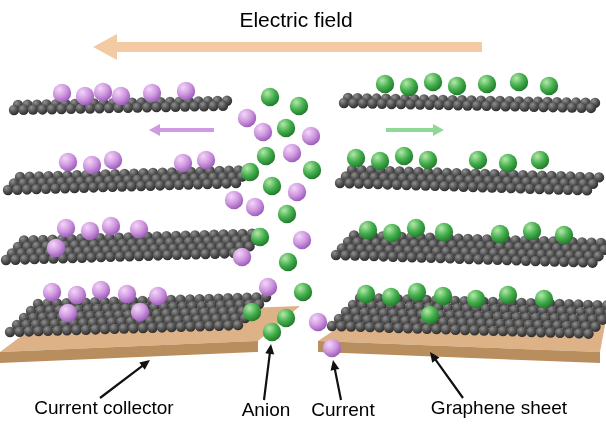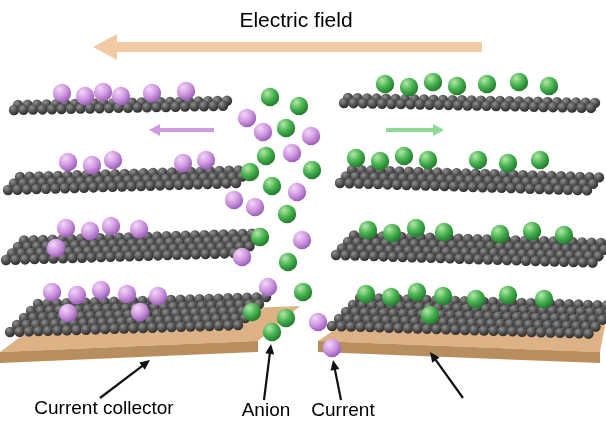--- a/index.html
+++ b/index.html
@@ -884,13 +884,14 @@
       <polygon points="386,132 433,132 433,136 444,130 433,124 433,128 386,128" fill="#8ed898"></polygon>
       <polygon points="100.66559159428691,398.8757784135354 142.7039696530559,366.92661108887097 144.76125276266998,369.63356254888953 150,360 139.31550335486799,362.46810280178164 141.37278646448206,365.1750542618002 99.33440840571309,397.1242215864646" fill="#111111"></polygon>
       <polygon points="265.091505664385,400.1364382080481 270.85115831849293,354.05921697518477 274.2249030993194,354.4809350727881 271,344 265.29440220889643,353.3646224614852 268.6681469897229,353.78634055908856 262.908494335615,399.8635617919519" fill="#111111"></polygon>
       <polygon points="342.07863874326,399.784272251348 336.03980009464186,369.5900790082572 339.373774391991,368.9232841487874 333,360 330.54854831077273,370.688329365031 333.88252260812186,370.0215345055612 339.92136125674,400.215727748652" fill="#111111"></polygon>
       <polygon points="463.89379207569266,397.3588013370031 436.72287083020996,359.48418384329995 439.4855008823509,357.502297066764 430,352 432.1726566266837,362.74846794582965 434.93528667882464,360.7665811692937 462.10620792430734,398.6411986629969" fill="#111111"></polygon>
     </svg>
   <div class="lbl" id="lbl-field">Electric field</div>
   <div class="lbl" id="lbl-collector">Current collector</div>
   <div class="lbl" id="lbl-anion">Anion</div>
   <div class="lbl" id="lbl-cation">Current</div>
+  <div class="lbl" id="lbl-graphene">Graphene sheet</div>
 </div>
 
 </body></html>

